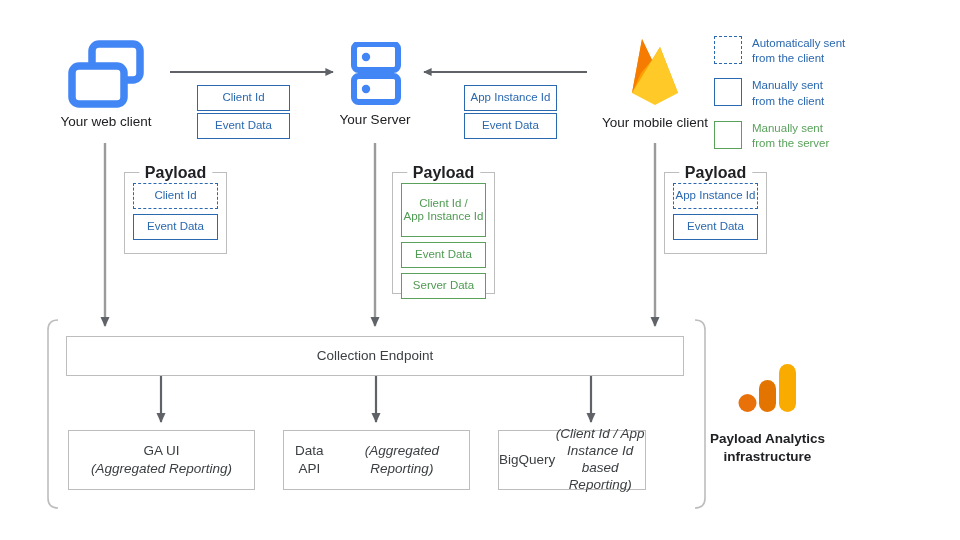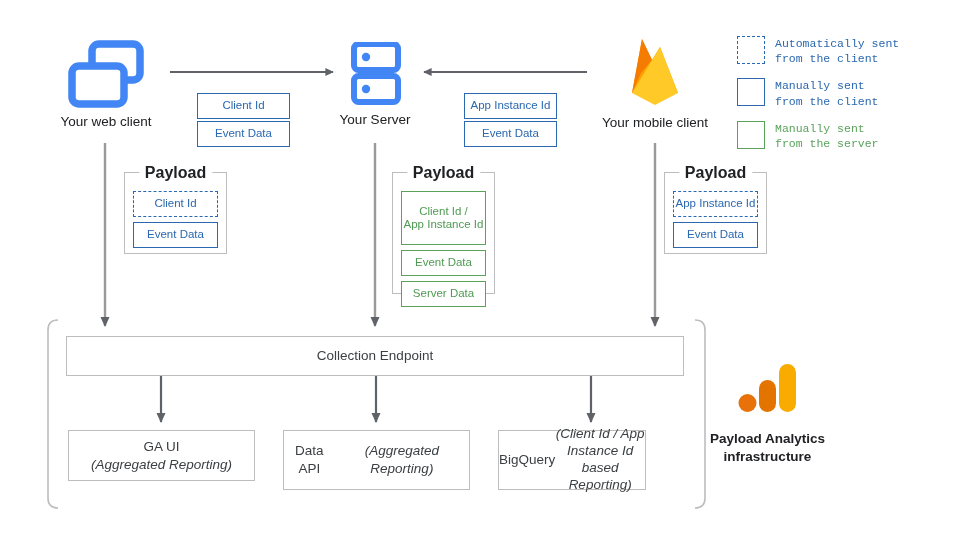--- a/index.html
+++ b/index.html
@@ -11,21 +11,21 @@
   .abs{position:absolute;}
   
   .node-label{
     font-size:13.5px;color:#202124;text-align:center;white-space:nowrap;
   }
   
   .chip{
     box-sizing:border-box;
     display:flex;align-items:center;justify-content:center;
     text-align:center;line-height:1.15;
-    font-size:11.5px;background:#ffffff;margin-top:8px;
+    font-size:11.5px;background:#ffffff;
   }
   .chip.blue{border:1.6px solid #2a68b0;color:#2a68b0;}
   .chip.blue-dash{border:1.6px dashed #2a68b0;color:#2a68b0;}
   .chip.green{border:1.6px solid #5aa25c;color:#4f9a52;}
   
   .payload-group{
     box-sizing:border-box;
     border:1.3px solid #bdbdbd;background:#ffffff;
   }
   .payload-legend{
@@ -153,21 +153,21 @@
   <div style="padding:10px 8px 0 8px;">
     <div class="chip blue-dash" style="height:26px;">App Instance Id</div>
     <div class="chip blue" style="height:26px;margin-top:5px;">Event Data</div>
   </div>
 </div>
 
 <div class="abs grey-box" style="left:66px;top:336px;width:618px;height:40px;text-align:right;">
   <span>Collection Endpoint</span>
 </div>
 
-<div class="abs grey-box" style="left:68px;top:430px;width:187px;height:51px;flex-direction:column;">
+<div class="abs grey-box" style="left:68px;top:430px;width:187px;height:60px;flex-direction:column;">
   <span>GA UI</span>
   <span class="sub">(Aggregated Reporting)</span>
 </div>
 
 <div class="abs grey-box" style="left:283px;top:430px;width:187px;height:60px;flex-direction:row;">
   <span>Data API</span>
   <span class="sub">(Aggregated Reporting)</span>
 </div>
 
 <div class="abs grey-box" style="left:498px;top:430px;width:148px;height:60px;">
@@ -179,21 +179,21 @@
 <div class="abs" style="left:700px;top:362px;width:135px;">
   <svg width="60" height="62" viewBox="0 0 60 62" style="margin:0 auto;display:block;">
     <rect x="41" y="2" width="17" height="48" rx="8.5" ry="8.5" fill="#f9ab00"></rect>
     <rect x="21" y="18" width="17" height="32" rx="8.5" ry="8.5" fill="#e37400"></rect>
     <circle cx="9.5" cy="41" r="9" fill="#e8710a"></circle>
   </svg>
   <div class="ga-label" style="margin-top:6px;white-space:pre-line;">Payload Analytics
 infrastructure</div>
 </div>
 
-<div class="abs" style="left:737px;top:36px;width:200px;font-family:Liberation Mono, monospace;">
+<div class="abs" style="left:714px;top:36px;width:200px;">
   <div class="legend-row" style="margin-bottom:12px;">
     <div class="legend-sw blue-dash"></div>
     <div class="legend-txt blue">Automatically sent
 from the client</div>
   </div>
   <div class="legend-row" style="margin-bottom:12px;">
     <div class="legend-sw blue"></div>
     <div class="legend-txt blue">Manually sent
 from the client</div>
   </div>

